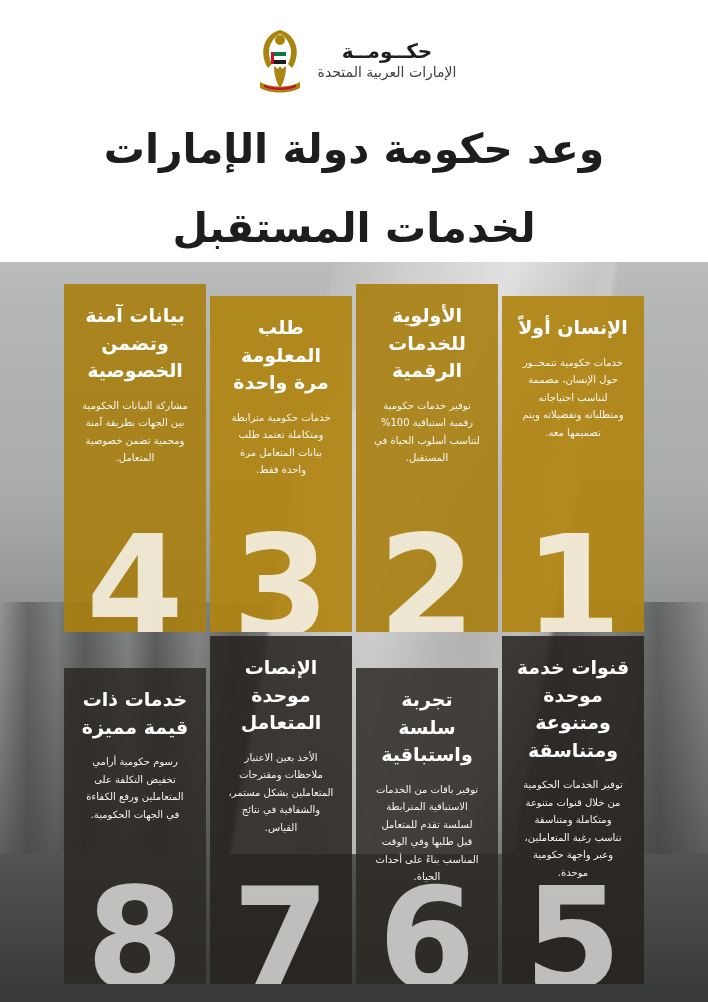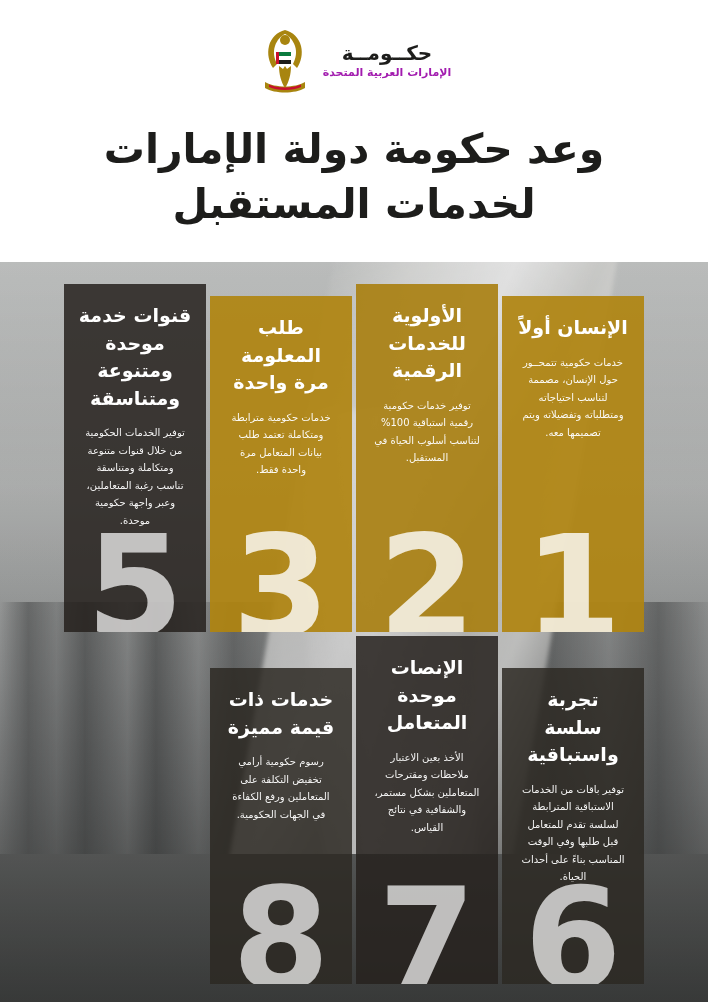--- a/index.html
+++ b/index.html
@@ -40,39 +40,40 @@
     direction: rtl;
   }
   .emblem-text .line1 {
     font-size: 20px;
     font-weight: bold;
     color: #1d1d1b;
     letter-spacing: 1px;
     line-height: 1.2;
   }
   .emblem-text .line2 {
-    font-size: 11px;
-    font-weight: bold;
-    color: #a21caf;
+    font-size: 14px;
+    font-weight: normal;
+    color: #404040;
     line-height: 1.4;
   }
 
   .main-title {
     text-align: center;
     direction: rtl;
     margin-top: 26px;
     color: #1d1d1b;
     font-weight: bold;
     font-size: 41px;
     line-height: 1.35;
     letter-spacing: 1px;
     padding: 0 32px;
   }
   .main-title .t2 {
     display: block;
+    margin-top: 24px;
   }
 
   
   .poster {
     position: absolute;
     top: 262px;
     left: 0;
     width: 708px;
     height: 740px;
     overflow: hidden;
@@ -274,20 +275,25 @@
       <div class="tile-desc">توفير خدمات حكومية رقمية استباقية 100% لتناسب أسلوب الحياة في المستقبل.</div>
       <div class="tile-num">2</div>
     </div>
 
     <div class="tile gold">
       <div class="tile-title">طلب المعلومة مرة واحدة</div>
       <div class="tile-desc">خدمات حكومية مترابطة ومتكاملة تعتمد طلب بيانات المتعامل مرة واحدة فقط.</div>
       <div class="tile-num">3</div>
     </div>
 
+    <div class="tile gold2">
+      <div class="tile-title">بيانات آمنة وتضمن الخصوصية</div>
+      <div class="tile-desc">مشاركة البيانات الحكومية بين الجهات بطريقة آمنة ومحمية تضمن خصوصية المتعامل.</div>
+      <div class="tile-num">4</div>
+    </div>
 
     <div class="tile dark">
       <div class="tile-title">قنوات خدمة موحدة ومتنوعة ومتناسقة</div>
       <div class="tile-desc">توفير الخدمات الحكومية من خلال قنوات متنوعة ومتكاملة ومتناسقة تناسب رغبة المتعاملين، وعبر واجهة حكومية موحدة.</div>
       <div class="tile-num">5</div>
     </div>
 
     <div class="tile dark2">
       <div class="tile-title">تجربة سلسة واستباقية</div>
       <div class="tile-desc">توفير باقات من الخدمات الاستباقية المترابطة لسلسة تقدم للمتعامل قبل طلبها وفي الوقت المناسب بناءً على أحداث الحياة.</div>

